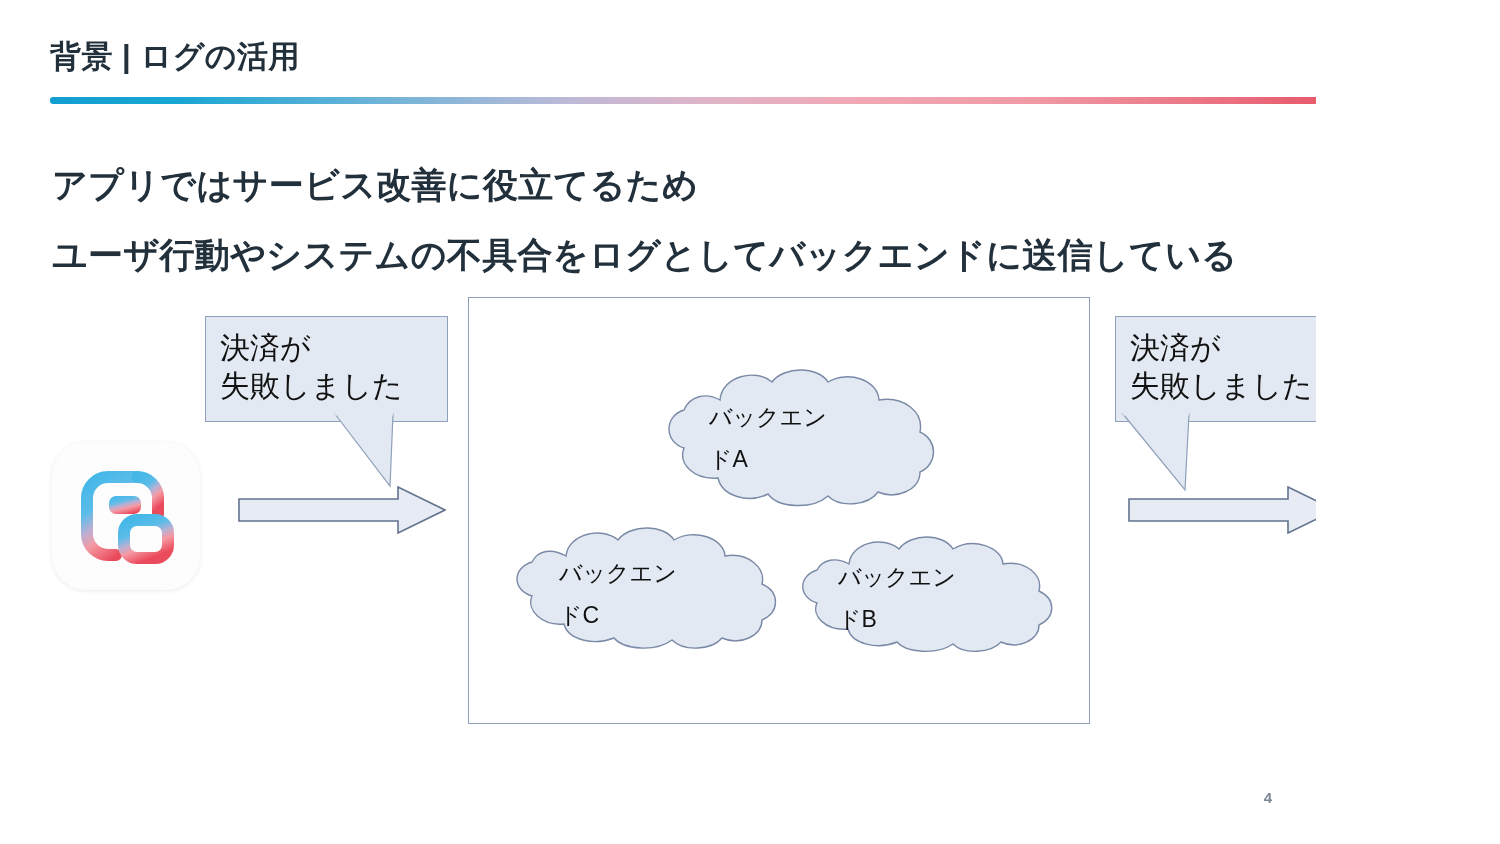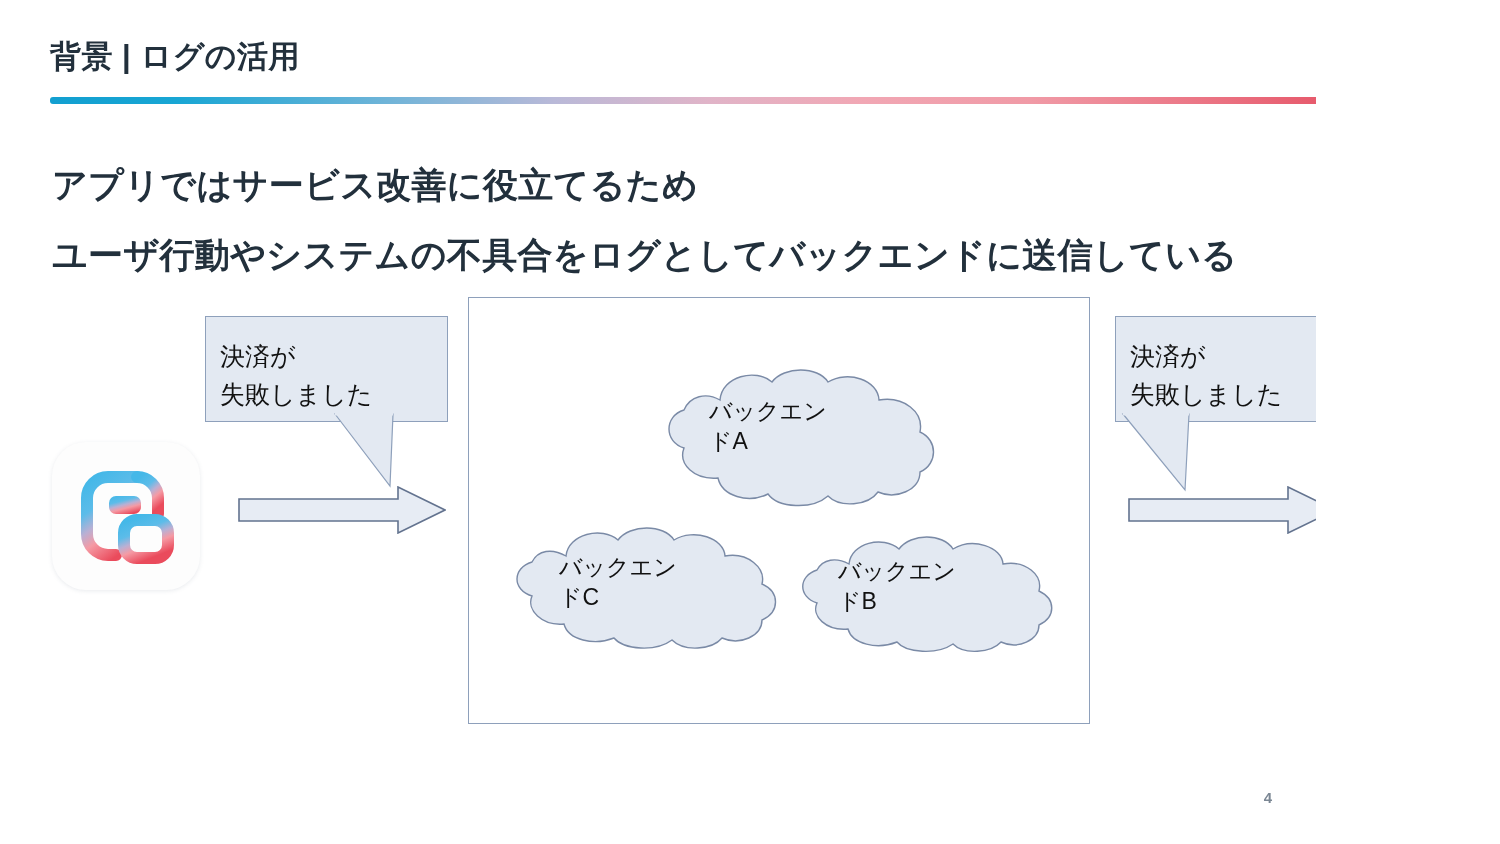--- a/index.html
+++ b/index.html
@@ -81,22 +81,22 @@
   
   .bubble {
     position: absolute;
     background: #e3e9f2;
     border: 1px solid #8ea0bb;
     box-sizing: border-box;
   }
   .bubble .bubble-text {
     position: absolute;
     left: 14px;
-    top: 20px;
-    font-size: 25px;
+    top: 12px;
+    font-size: 30px;
     line-height: 38px;
     color: #111111;
     white-space: pre-line;
   }
   .bubble-tail {
     position: absolute;
     overflow: visible;
   }
 
   #bubble-left { left: 205px; top: 316px; width: 243px; height: 106px; }
@@ -122,21 +122,21 @@
     box-sizing: border-box;
   }
   .cloud { position: absolute; }
   #cloud-a { left: 648px; top: 360px; width: 300px; height: 150px; }
   #cloud-c { left: 498px; top: 520px; width: 290px; height: 132px; }
   #cloud-b { left: 783px; top: 530px; width: 285px; height: 125px; }
 
   .cloud-label {
     position: absolute;
     font-size: 23px;
-    line-height: 30px;
+    line-height: 42px;
     color: #111111;
     white-space: pre-line;
   }
   #cloud-a-label { left: 709px; top: 396px; }
   #cloud-c-label { left: 559px; top: 552px; }
   #cloud-b-label { left: 838px; top: 556px; }
 
   #backend-caption {
     position: absolute;
     left: 468px;

